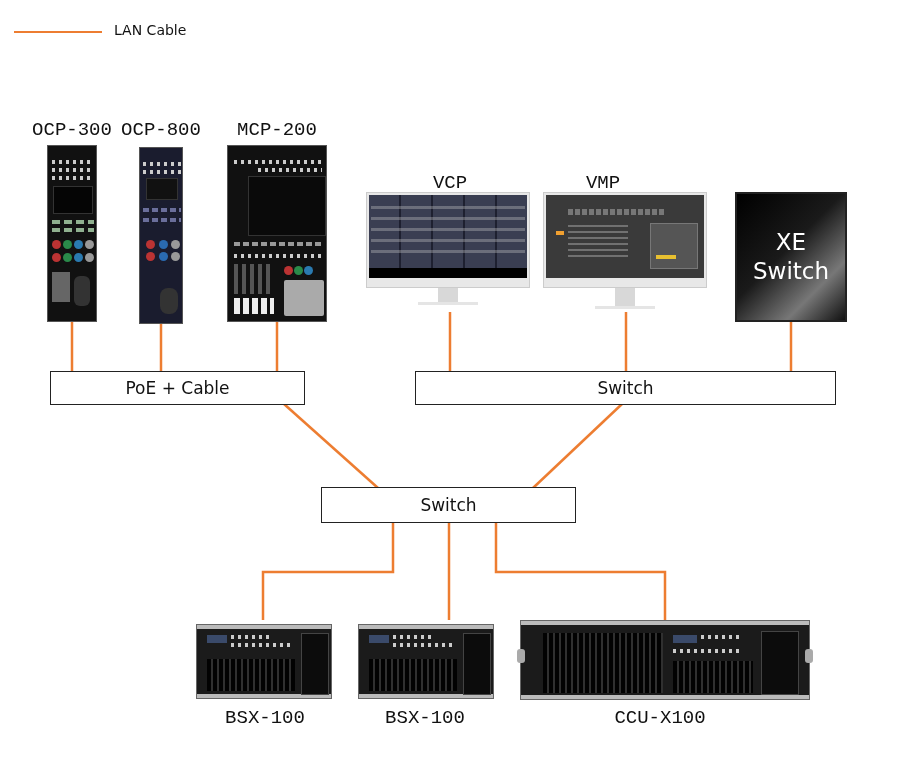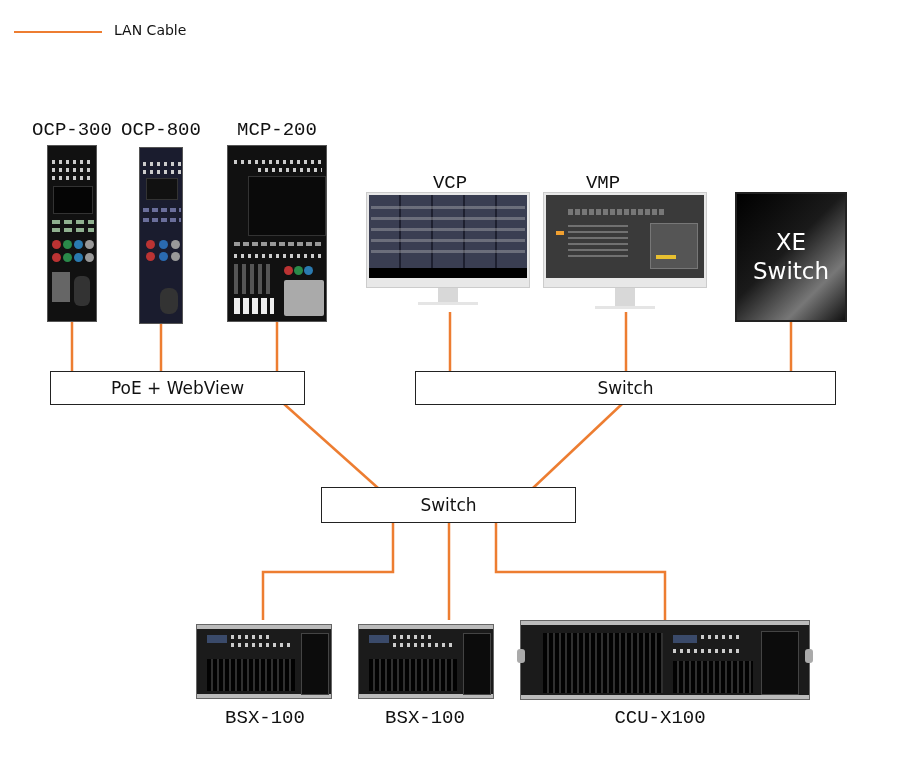--- a/index.html
+++ b/index.html
@@ -125,21 +125,21 @@
 </div>
 
 <div class="xe">
   <div>
     <div>XE</div>
     <div>Switch</div>
   </div>
 </div>
 
 <div class="box" style="left:50px;top:371px;width:255px;height:34px;">
-  <span>PoE + WebView</span>
+  <span>PoE + Cable</span>
 </div>
 <div class="box" style="left:415px;top:371px;width:421px;height:34px;">
   <span>Switch</span>
 </div>
 <div class="box" style="left:321px;top:487px;width:255px;height:36px;">
   <span>Switch</span>
 </div>
 
 <div class="rack" style="left:196px;top:624px;width:136px;height:75px;">
   <div class="rim" style="top:0;"></div>

